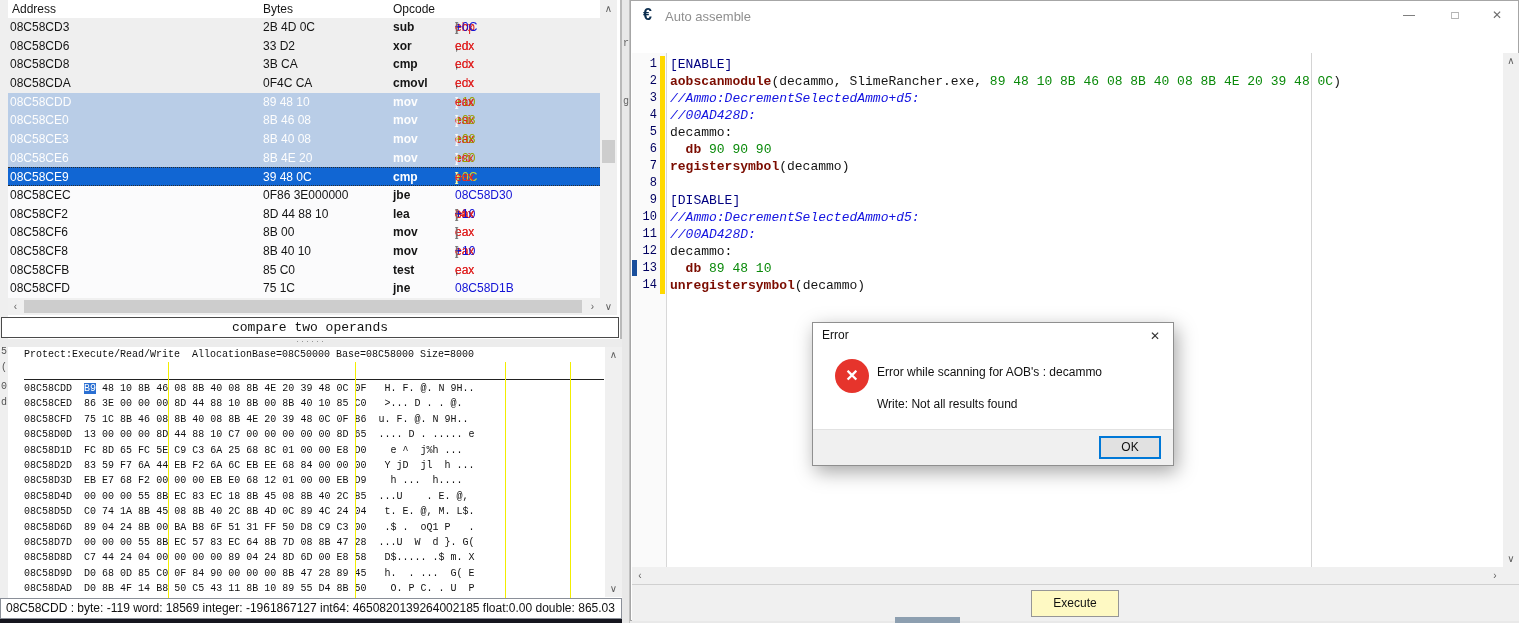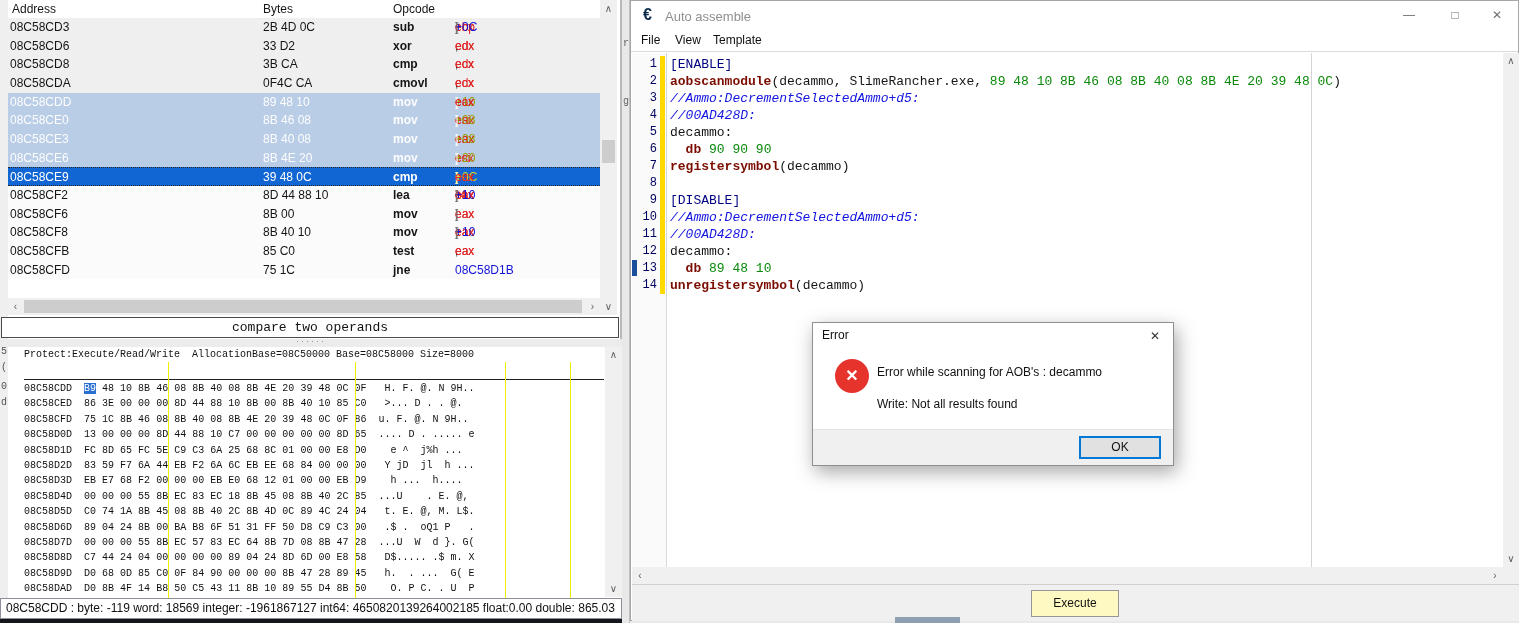--- a/index.html
+++ b/index.html
@@ -80,21 +80,21 @@
   
   #error-dialog{left:812px;top:322px;width:362px;height:144px;background:#fff;border:1px solid #8f8f8f;
                 box-sizing:border-box;box-shadow:3px 6px 18px rgba(0,0,0,0.35);z-index:50;padding-left:35px;}
   #err-titlebar{position:absolute;left:0;top:0;width:360px;height:26px;background:#fff;}
   #err-title{position:absolute;left:9px;top:5px;font-size:12px;color:#111;}
   #err-close{position:absolute;right:6px;top:3px;width:24px;height:20px;text-align:center;line-height:20px;color:#333;font-size:12px;}
   #err-icon{position:absolute;left:22px;top:36px;width:34px;height:34px;border-radius:50%;background:#e6342c;
             color:#fff;text-align:center;line-height:34px;font-size:16px;font-weight:bold;}
   .err-msg{position:absolute;left:64px;font-size:12px;color:#111;}
   #err-footer{position:absolute;left:0;top:106px;width:360px;height:36px;background:#f0f0f0;border-top:1px solid #e2e2e2;box-sizing:border-box;}
-  #err-ok{position:absolute;right:12px;top:6px;width:82px;height:23px;background:#e1e1e1;border:2px solid #0078d7;
+  #err-ok{position:absolute;right:12px;top:6px;width:62px;height:23px;background:#e1e1e1;border:2px solid #0078d7;
           box-sizing:border-box;font-size:12px;color:#111;text-align:center;line-height:19px;}
 </style>
 </head>
 <body>
 
 <div id="left-win" class="abs">
   <div class="edge-strip abs" id="edge-strip">
       <span class="edge-frag" style="top: 346px;">5</span>
       <span class="edge-frag" style="top: 362px;">(</span>
       <span class="edge-frag" style="top: 381px;">0</span>
@@ -154,20 +154,26 @@
         <span class="c-addr">08C58CE6</span>
         <span class="c-bytes">8B 4E 20</span>
         <span class="c-op">mov</span>
         <span class="c-opr"><span class="tk-reg">ecx</span><span class="tk-bw">,</span><span class="tk-bw">[</span><span class="tk-reg">esi</span><span class="tk-no">+20</span><span class="tk-bw">]</span></span>
       </div>
       <div class="drow r-sel">
         <span class="c-addr">08C58CE9</span>
         <span class="c-bytes">39 48 0C</span>
         <span class="c-op">cmp</span>
         <span class="c-opr"><span class="tk-by">[</span><span class="tk-reg">eax</span><span class="tk-ny">+0C</span><span class="tk-by">]</span><span class="tk-by">,</span><span class="tk-reg">ecx</span></span>
+      </div>
+      <div class="drow r-n2">
+        <span class="c-addr">08C58CEC</span>
+        <span class="c-bytes">0F86 3E000000</span>
+        <span class="c-op">jbe</span>
+        <span class="c-opr"><span class="tk-ad">08C58D30</span></span>
       </div>
       <div class="drow r-n2">
         <span class="c-addr">08C58CF2</span>
         <span class="c-bytes">8D 44 88 10</span>
         <span class="c-op">lea</span>
         <span class="c-opr"><span class="tk-reg">eax</span><span class="tk-pl">,</span><span class="tk-br">[</span><span class="tk-reg">eax</span><span class="tk-pl">+</span><span class="tk-reg">ecx</span><span class="tk-reg">*4</span><span class="tk-nb">+10</span><span class="tk-br">]</span></span>
       </div>
       <div class="drow r-n2">
         <span class="c-addr">08C58CF6</span>
         <span class="c-bytes">8B 00</span>
@@ -247,25 +253,20 @@
   <span class="sliver-frag" style="top:96px">g</span>
 </div>
 
 <div id="right-win" class="abs">
   <div id="aa-titlebar" class="abs">
     <span id="aa-app-icon">€</span>
     <span id="aa-title">Auto assemble</span>
     <span class="win-ctl" style="right:92px">—</span>
     <span class="win-ctl" style="right:46px">□</span>
     <span class="win-ctl" style="right:4px">✕</span>
-  </div>
-  <div id="aa-menubar" class="abs">
-    <span class="menu-item" style="left:10px">File</span>
-    <span class="menu-item" style="left:44px">View</span>
-    <span class="menu-item" style="left:82px">Template</span>
   </div>
 
   <div id="editor" class="abs">
     <div id="gutter-bg"></div>
     <div id="gutter-yellow" style="height: 238px;"></div>
     <div id="line-marker" style="top: 207px;"></div>
     <div id="margin-line"></div>
     <div id="editor-lines">
         <div class="eline"><span class="enum">1</span><span class="ecode"><span class="e-sec">[ENABLE]</span></span></div>
         <div class="eline"><span class="enum">2</span><span class="ecode"><span class="e-cmd">aobscanmodule</span><span class="e-txt">(decammo, SlimeRancher.exe, </span><span class="e-hex">89 48 10 8B 46 08 8B 40 08 8B 4E 20 39 48 0C</span><span class="e-txt">)</span></span></div>

